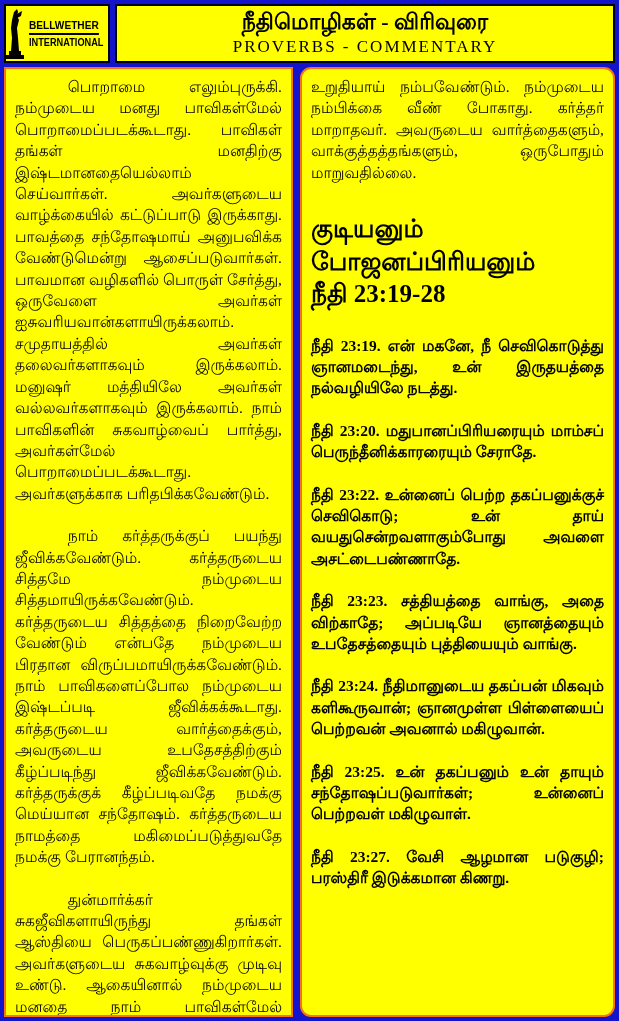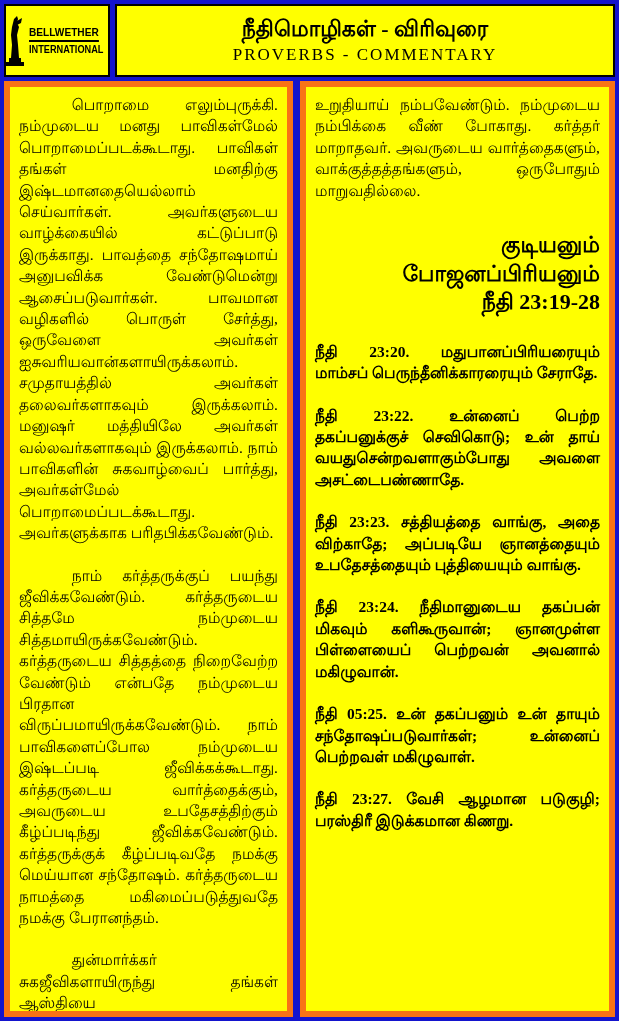--- a/index.html
+++ b/index.html
@@ -6,62 +6,62 @@
   *{box-sizing:border-box;}
   #page{
     width:619px;height:1021px;
     background:#1414cd;
     padding:4px;
     display:flex;flex-direction:column;gap:4px;
     font-family:"Liberation Serif","DejaVu Serif",serif;
     color:#000;
   }
   
-  #header{display:flex;gap:5px;height:73px;flex:0 0 auto;}
+  #header{display:flex;gap:5px;height:59px;flex:0 0 auto;}
   .hbox{background:#ffff00;border:2px solid #000;}
   .logo-box{
     width:106px;display:flex;align-items:center;justify-content:center;
     gap:3px;padding:2px;flex:0 0 auto;
   }
   .logo-text{display:flex;flex-direction:column;align-items:flex-start;line-height:1.15;}
   .logo-line1{
     font-family:"Liberation Sans","DejaVu Sans",sans-serif;
     font-weight:bold;font-size:11px;letter-spacing:0;
     border-bottom:2px solid #000;padding-bottom:1px;margin-bottom:2px;
     transform:scaleX(.92);transform-origin:left;white-space:nowrap;
   }
   .logo-line2{
     font-family:"Liberation Sans","DejaVu Sans",sans-serif;
     font-weight:bold;font-size:10px;letter-spacing:0;
     transform:scaleX(.92);transform-origin:left;white-space:nowrap;
   }
   .title-box{
-    flex:1;display:flex;flex-direction:column;align-items:center;justify-content:center;
-    gap:4px;padding:20px;
+    flex:1;display:flex;flex-direction:column;align-items:center;
+    gap:4px;padding:4px;
   }
   .title-tamil{font-weight:bold;font-size:22px;line-height:1.1;}
   .title-english{
     font-family:"Liberation Serif","DejaVu Serif",serif;
     font-size:17px;letter-spacing:2px;line-height:1.05;
   }
   
   #body{flex:1;display:flex;gap:7px;min-height:0;}
   .col{
-    background:#ffff00;border:6px solid #f97316;
+    background:#ffff00;border:2px solid #f97316;
     padding:7px 9px 6px 9px;
     font-size:15.5px;line-height:21.4px;
     text-align:justify;overflow:hidden;
   }
   .col-left{width:289px;flex:0 0 auto;}
-  .col-right{flex:1;}
+  .col-right{flex:1;border-radius:11px;}
   .para{margin:0 0 21px 0;text-indent:3.4em;}
   .para-noindent{margin:0 0 21px 0;text-indent:0;}
   .section-heading{
-    font-weight:bold;font-size:22px;line-height:1.3;
-    text-align:right;margin:30px 0 24px 0;
+    font-weight:bold;font-size:25px;line-height:1.3;
+    text-align:left;margin:30px 0 24px 0;
   }
   .verse{font-weight:bold;margin:0 0 21px 0;text-indent:0;}
   svg.statue{flex:0 0 auto;}
 </style>
 </head>
 <body>
 
 <div id="page">
 
   <div id="header">
@@ -99,24 +99,25 @@
     </div>
 
     <div class="col col-right">
       <p class="para-noindent">உறுதியாய் நம்பவேண்டும். நம்முடைய நம்பிக்கை வீண் போகாது. கர்த்தர் மாறாதவர். அவருடைய வார்த்தைகளும், வாக்குத்தத்தங்களும், ஒருபோதும் மாறுவதில்லை.</p>
 
       <div class="section-heading">
         <div>குடியனும் போஜனப்பிரியனும்</div>
         <div>நீதி 23:19-28</div>
       </div>
 
+      <p class="verse">நீதி 23:19. என் மகனே, நீ செவிகொடுத்து ஞானமடைந்து, உன் இருதயத்தை நல்வழியிலே நடத்து.</p>
       <p class="verse">நீதி 23:20. மதுபானப்பிரியரையும் மாம்சப் பெருந்தீனிக்காரரையும் சேராதே.</p>
       <p class="verse">நீதி 23:22. உன்னைப் பெற்ற தகப்பனுக்குச் செவிகொடு; உன் தாய் வயதுசென்றவளாகும்போது அவளை அசட்டைபண்ணாதே.</p>
       <p class="verse">நீதி 23:23. சத்தியத்தை வாங்கு, அதை விற்காதே; அப்படியே ஞானத்தையும் உபதேசத்தையும் புத்தியையும் வாங்கு.</p>
       <p class="verse">நீதி 23:24. நீதிமானுடைய தகப்பன் மிகவும் களிகூருவான்; ஞானமுள்ள பிள்ளையைப் பெற்றவன் அவனால் மகிழுவான்.</p>
-      <p class="verse">நீதி 05:25. உன் தகப்பனும் உன் தாயும் சந்தோஷப்படுவார்கள்; உன்னைப் பெற்றவள் மகிழுவாள்.</p>
+      <p class="verse">நீதி 23:25. உன் தகப்பனும் உன் தாயும் சந்தோஷப்படுவார்கள்; உன்னைப் பெற்றவள் மகிழுவாள்.</p>
       <p class="verse">நீதி 23:27. வேசி ஆழமான படுகுழி; பரஸ்திரீ இடுக்கமான கிணறு.</p>
 
     </div>
 
   </div>
 
 </div>
 
 </body></html>

